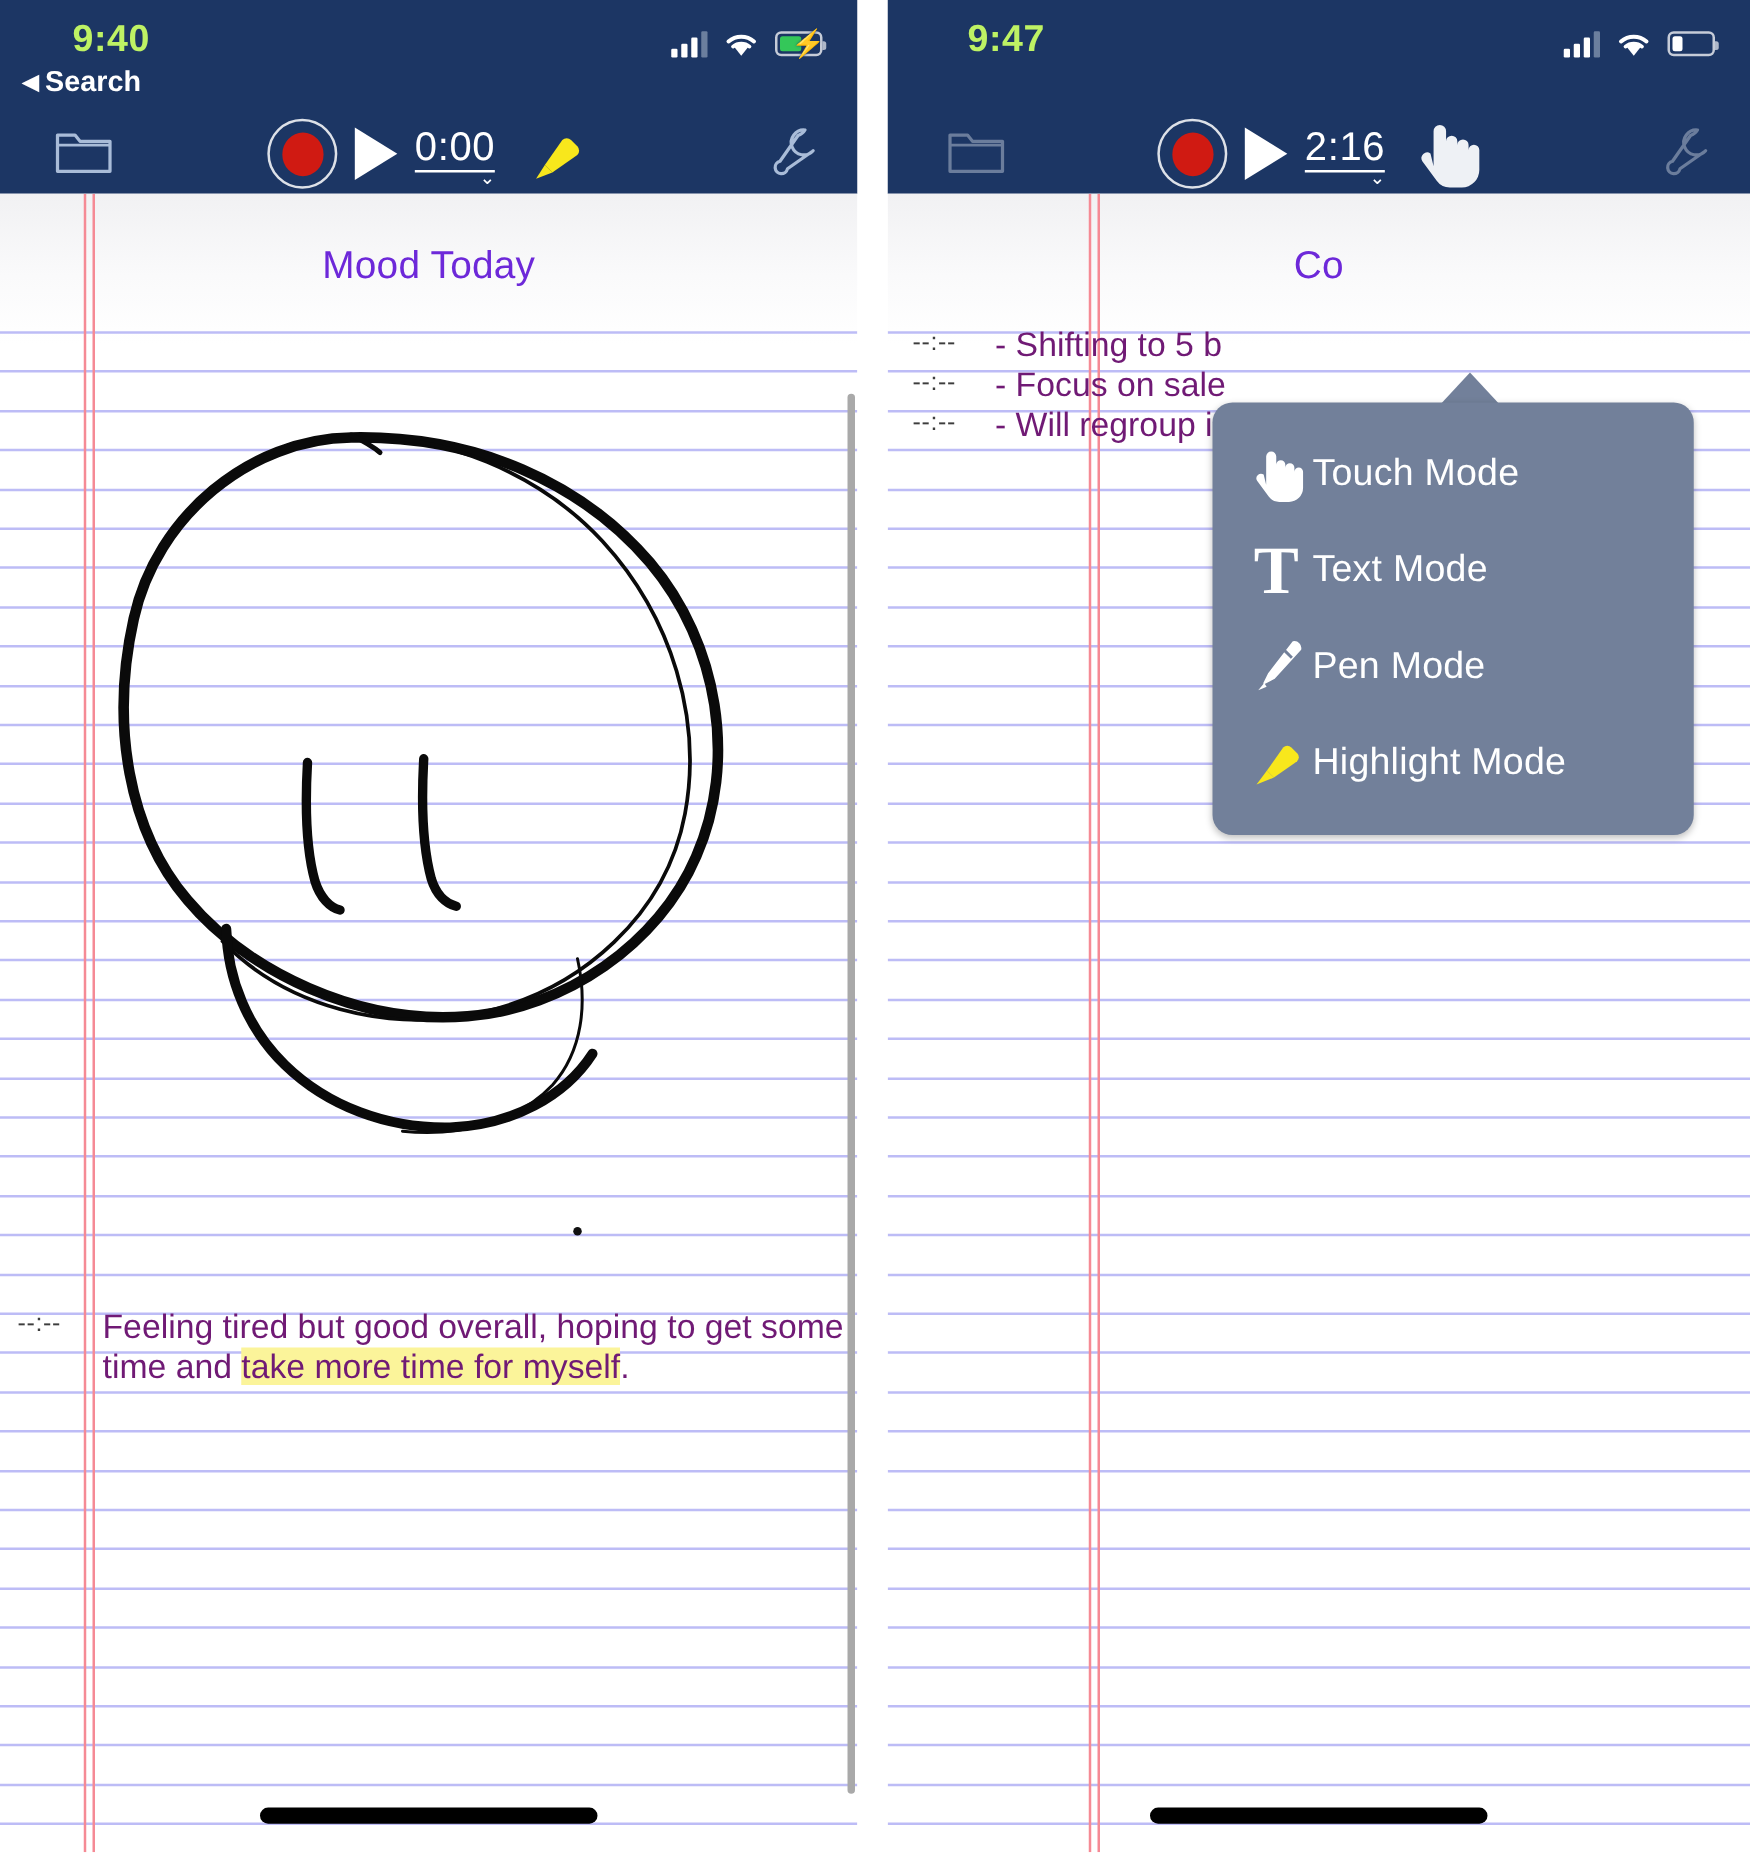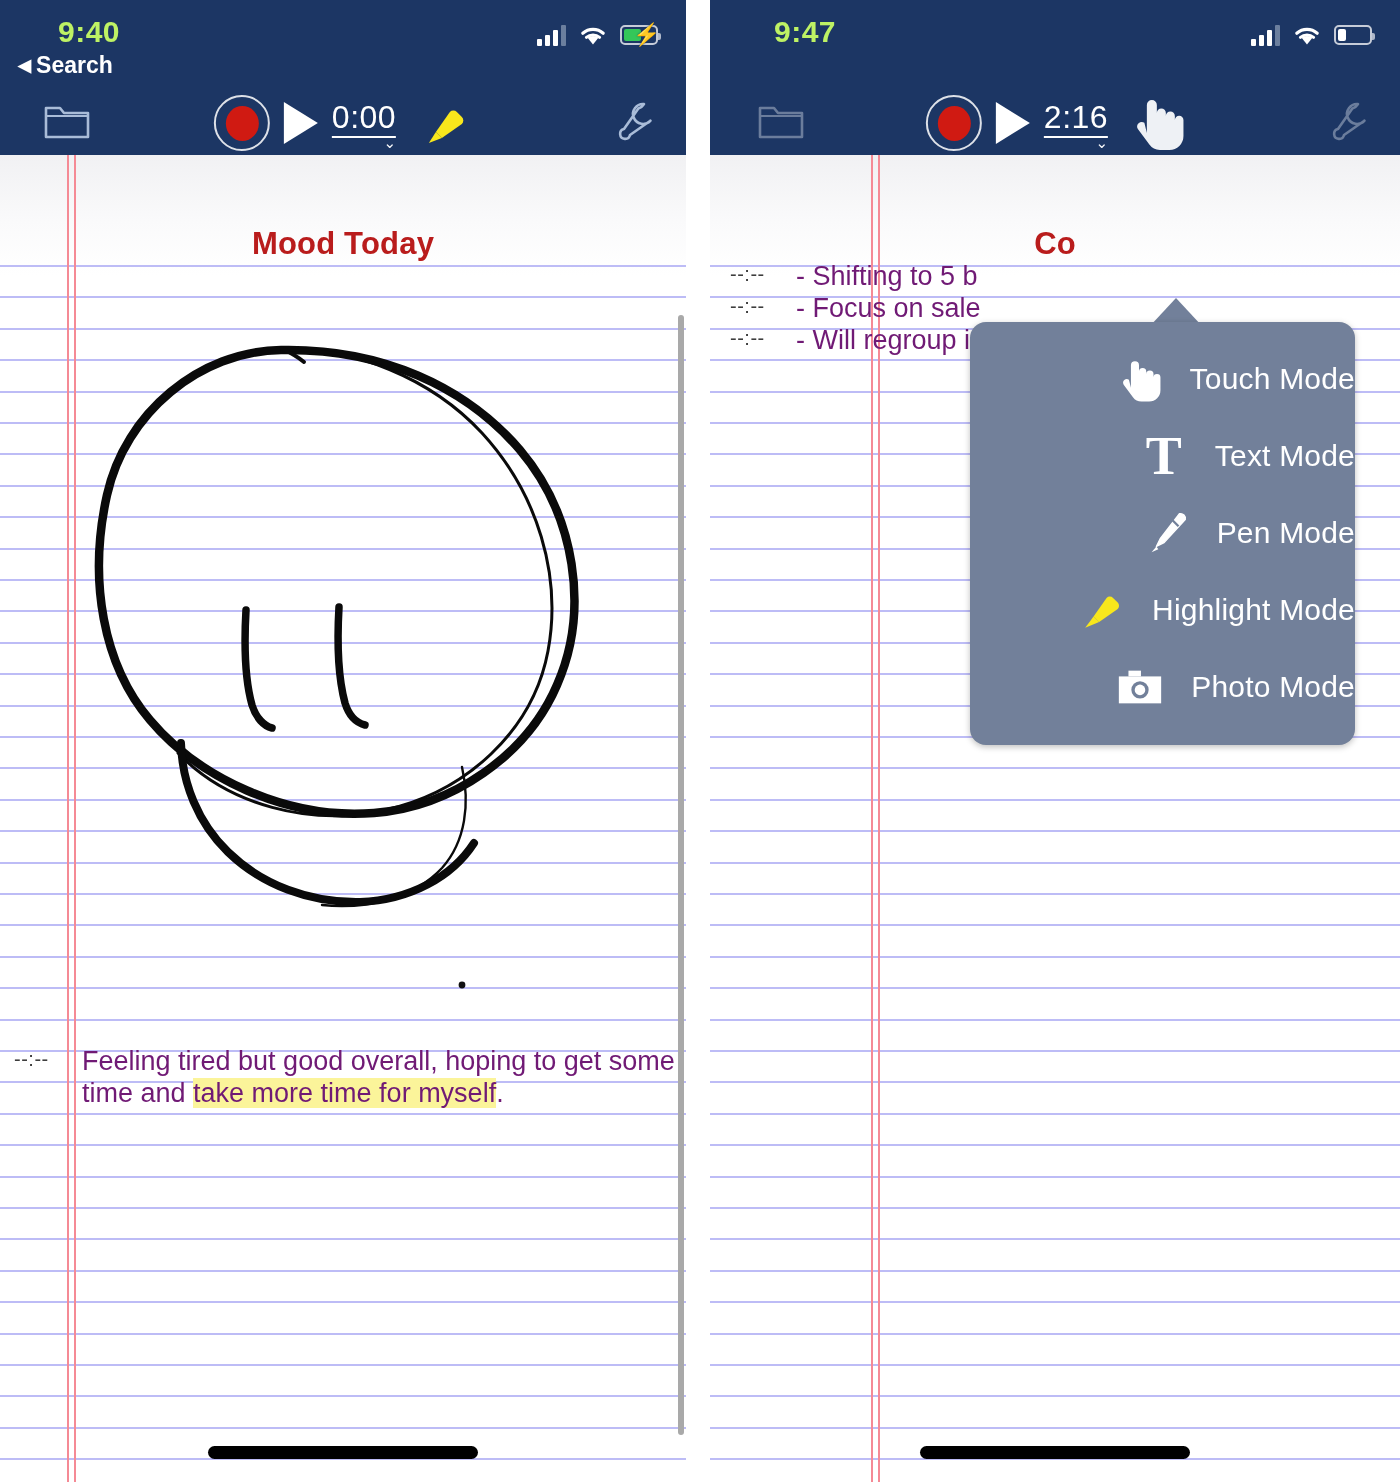--- a/index.html
+++ b/index.html
@@ -114,21 +114,21 @@
     opacity: .82;
   }
   .margin-red {
     position: absolute; top: 0; bottom: 0; width: 2px; background: #f58a95;
   }
   .margin-red.a { left: 67px; }
   .margin-red.b { left: 74px; }
 
   .note-title {
     position: absolute; left: 0; right: 0; top: 39px; text-align: center;
-    font-size: 31px; font-weight: bold; color: #b91c1c; letter-spacing: .2px; margin-top: 32px;
+    font-size: 31px; font-weight: normal; color: #6d28d9; letter-spacing: .2px;
   }
 
   
   .ts {
     position: absolute; font-size: 20px; color: #3d3d3d;
     font-family: "Liberation Sans", sans-serif; letter-spacing: .5px;
   }
   .body-line {
     position: absolute; font-size: 27px; color: #701a75; white-space: nowrap;
   }
@@ -154,21 +154,21 @@
     box-shadow: 0 2px 6px rgba(0,0,0,.25);
     padding: 18px 0 20px 0;
   }
   .menu-arrow {
     position: absolute; left: 440px; top: 143px;
     width: 0; height: 0;
     border-left: 26px solid transparent; border-right: 26px solid transparent;
     border-bottom: 28px solid #72809a;
   }
   .menu-item {
-    display: flex; align-items: center; height: 77px; padding-left: 22px; gap: 22px; justify-content: flex-end;
+    display: flex; align-items: center; height: 77px; padding-left: 22px; 
   }
   .menu-ico { width: 58px; display: flex; align-items: center; justify-content: center; }
   .menu-label { font-size: 30px; color: #fff; letter-spacing: .2px; }
 </style>
 </head>
 <body>
 
 <div class="screens">
 
   <div class="phone phone-left">
@@ -472,30 +472,19 @@
         <div class="menu-item">
           <span class="menu-ico">
             <svg width="52" height="52" viewBox="0 0 56 52">
               <path d="M20 33 L34 13 a5 5 0 0 1 7 0 l5 5 a5 5 0 0 1 0 7 L26 39 Z" fill="#f8e71c"></path>
               <path d="M20 33 L26 39 L11 45 Z" fill="#f8e71c"></path>
             </svg>
           </span>
           <span class="menu-label">Highlight Mode</span>
         </div>
 
-        <div class="menu-item">
-          <span class="menu-ico">
-            <svg width="50" height="42" viewBox="0 0 52 42">
-              <rect x="4" y="10" width="44" height="28" fill="#fff"></rect>
-              <rect x="14" y="4" width="13" height="6" fill="#fff"></rect>
-              <circle cx="26" cy="24" r="9" fill="#72809a"></circle>
-              <circle cx="26" cy="24" r="5.5" fill="#fff"></circle>
-            </svg>
-          </span>
-          <span class="menu-label">Photo Mode</span>
-        </div>
       </div>
 
       <div class="home-bar"></div>
     </div>
   </div>
 
 </div>
 
 </body></html>

